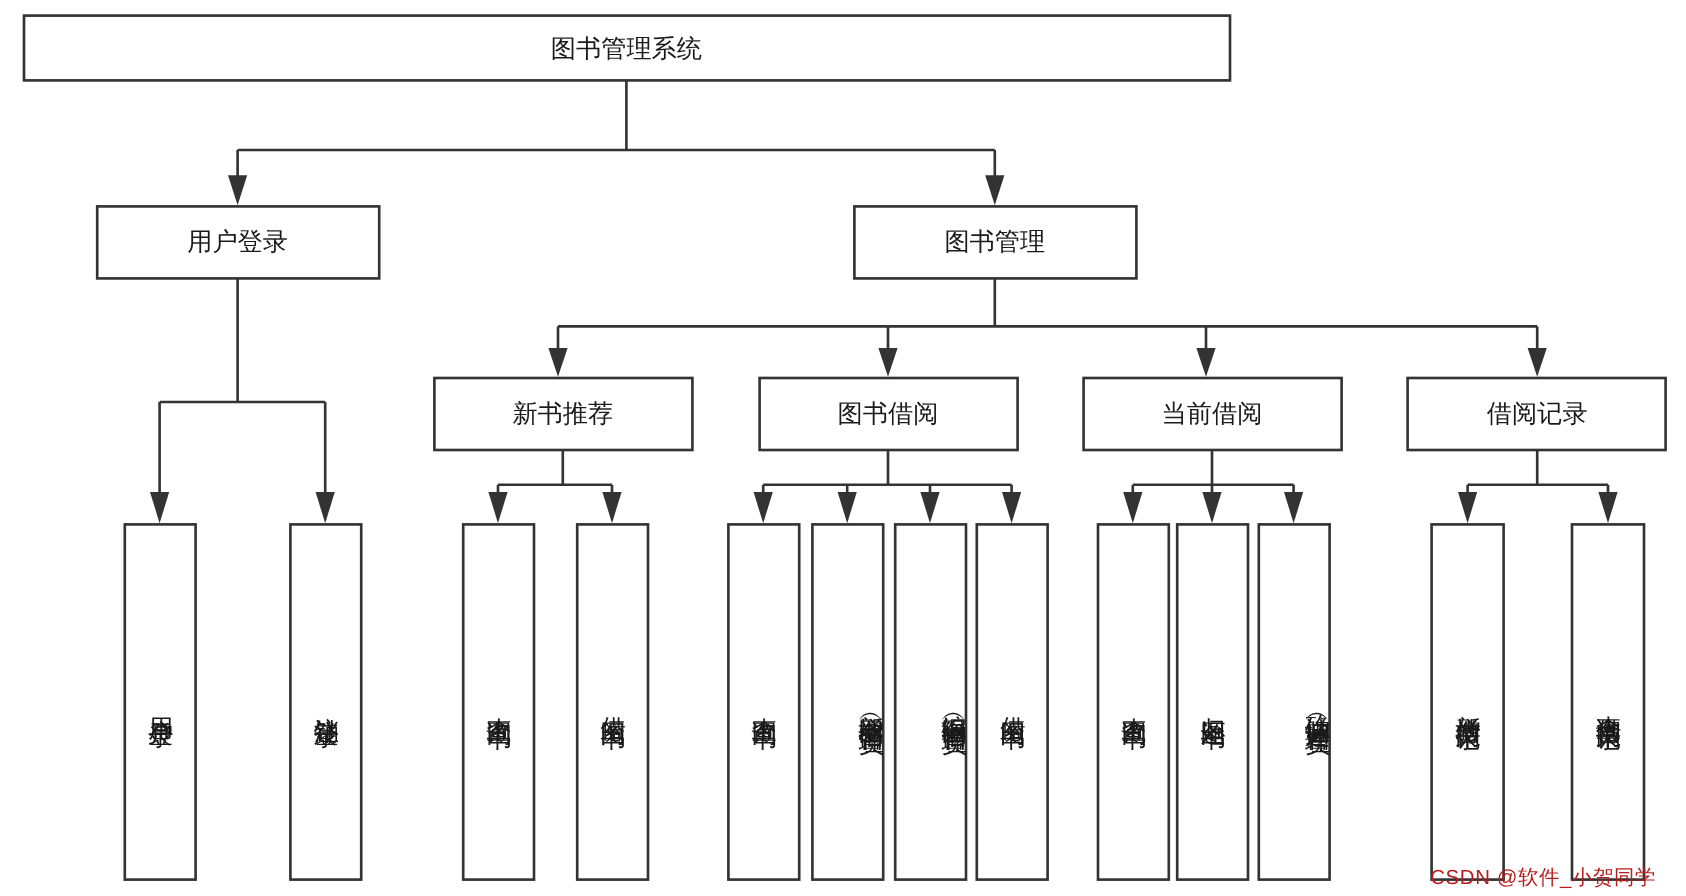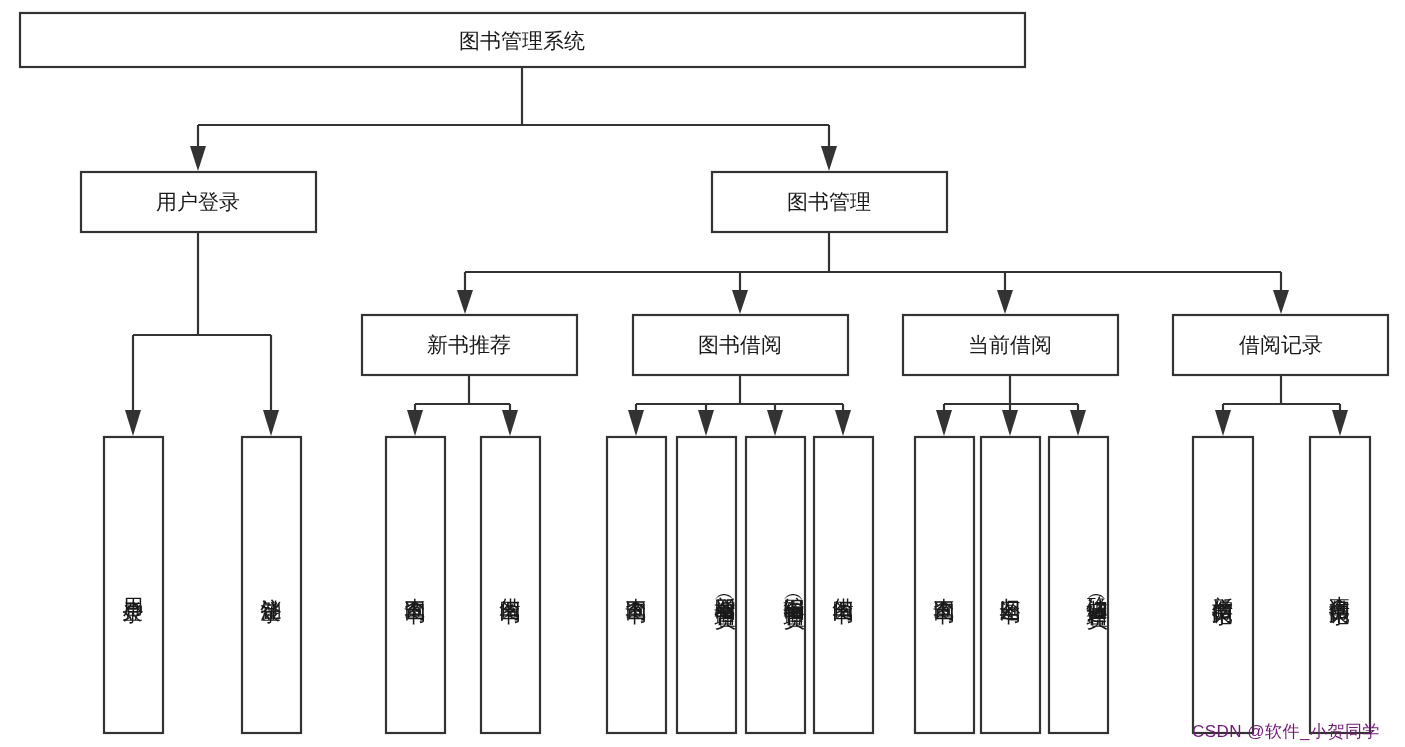--- a/index.html
+++ b/index.html
@@ -60,21 +60,21 @@
   .arrow-head {
     fill: #333333;
     stroke: none;
   }
   #watermark {
     position: absolute;
     right: 8px;
     bottom: 4px;
     font-family: "Liberation Sans", "DejaVu Sans", sans-serif;
     font-size: 17px;
-    color: #701a75;
+    color: #b91c1c;
     letter-spacing: 0.5px;
     white-space: nowrap;
     pointer-events: none;
   }
 </style>
 </head>
 <body>
 
 <div id="diagram-root">
 

